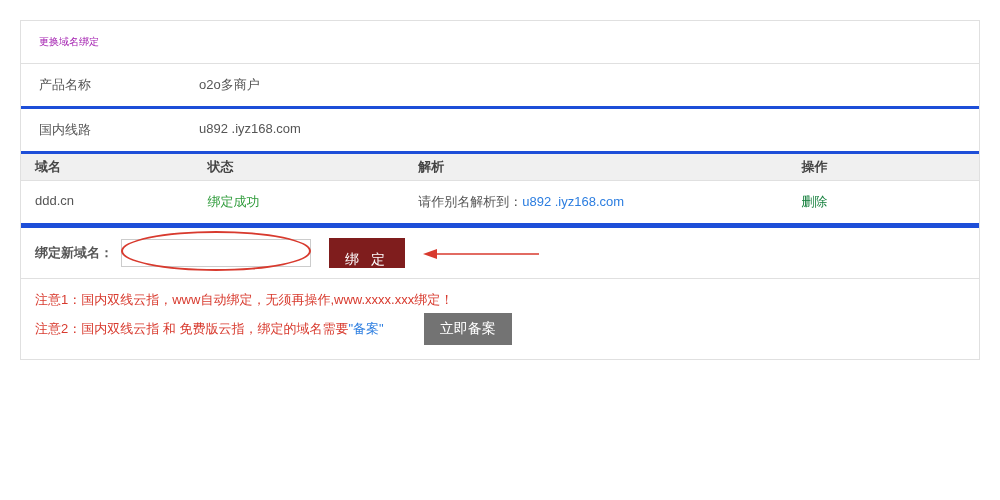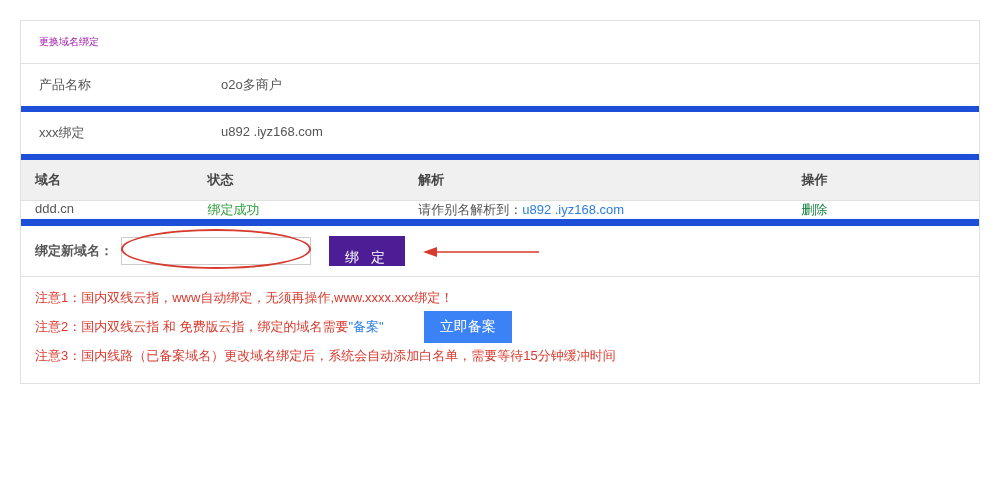--- a/index.html
+++ b/index.html
@@ -16,22 +16,21 @@
       margin: 0 auto;
     }
     .header {
       padding: 14px 18px;
       border-bottom: 1px solid #e0e0e0;
       font-size: 10px;
       color: #a21caf;
     }
     .info-row {
       display: flex;
-      border-bottom: 6px solid #1d4ed8;
-      gap: 22px;
+      border-bottom: 3px solid #1d4ed8;
     }
     .info-label {
       width: 160px;
       padding: 12px 18px;
       color: #555;
     }
     .info-value {
       flex: 1;
       padding: 12px 18px;
       color: #555;
@@ -43,28 +42,28 @@
       border-bottom: 1px solid #e0e0e0;
       color: #444;
     }
     .table {
       width: 100%;
       border-collapse: collapse;
     }
     .table th {
       background: #f0f0f0;
       text-align: left;
-      padding: 11px 14px;
+      padding: 4px 14px;
       font-weight: bold;
       color: #444;
       border-bottom: 1px solid #e0e0e0;
     }
     .table td {
-      padding: 0 14px;
-      border-bottom: 7px solid #1d4ed8;
+      padding: 12px 14px;
+      border-bottom: 5px solid #1d4ed8;
       vertical-align: top;
     }
     .col-domain { width: 18%; }
     .col-status { width: 22%; }
     .col-resolve { width: 40%; }
     .col-action { width: 20%; }
     .status-ok { color: #2e9b3a; }
     .resolve-link { color: #2b7de0; }
     .action-link { color: #15803d; cursor: pointer; }
     .bind-row {
@@ -81,31 +80,31 @@
     }
     .bind-input {
       width: 190px;
       height: 28px;
       border: 1px solid #ccc;
       padding: 0 6px;
       font-size: 13px;
       margin-right: 18px;
     }
     .btn-primary {
-      background: #4c1d95;
+      background: #7f1d1d;
       color: #fff;
       border: none;
       height: 30px;
       padding: 13px 16px;
       font-size: 14px;
       cursor: pointer;
       letter-spacing: 4px;
     }
     .btn-record {
-      background: #3b82f6;
+      background: #737373;
       color: #fff;
       border: none;
       height: 32px;
       padding: 0 16px;
       font-size: 14px;
       cursor: pointer;
       margin-left: 40px;
     }
     .notes {
       padding: 8px 14px 14px;
@@ -142,21 +141,21 @@
 <div class="container">
 
   <div class="header">更换域名绑定</div>
 
   <div class="info-row">
     <div class="info-label">产品名称</div>
     <div class="info-value">o2o多商户</div>
   </div>
 
   <div class="info-row">
-    <div class="info-label">xxx绑定</div>
+    <div class="info-label">国内线路</div>
     <div class="info-value">u892    .iyz168.com</div>
   </div>
 
 
   <table class="table">
     <thead>
       <tr>
         <th class="col-domain">域名</th>
         <th class="col-status">状态</th>
         <th class="col-resolve">解析</th>
@@ -188,16 +187,15 @@
     </svg>
   </div>
 
   <div class="notes">
     <div class="note-line">注意1：国内双线云指，www自动绑定，无须再操作,www.xxxx.xxx绑定！</div>
     <div class="note-line">
       <span>注意2：国内双线云指 和 免费版云指，绑定的域名需要</span>
       <span class="note-quoted">"备案"</span>
       <button class="btn-record">立即备案</button>
     </div>
-    <div class="note-line">注意3：国内线路（已备案域名）更改域名绑定后，系统会自动添加白名单，需要等待15分钟缓冲时间</div>
   </div>
 
 </div>
 
 </body></html>

